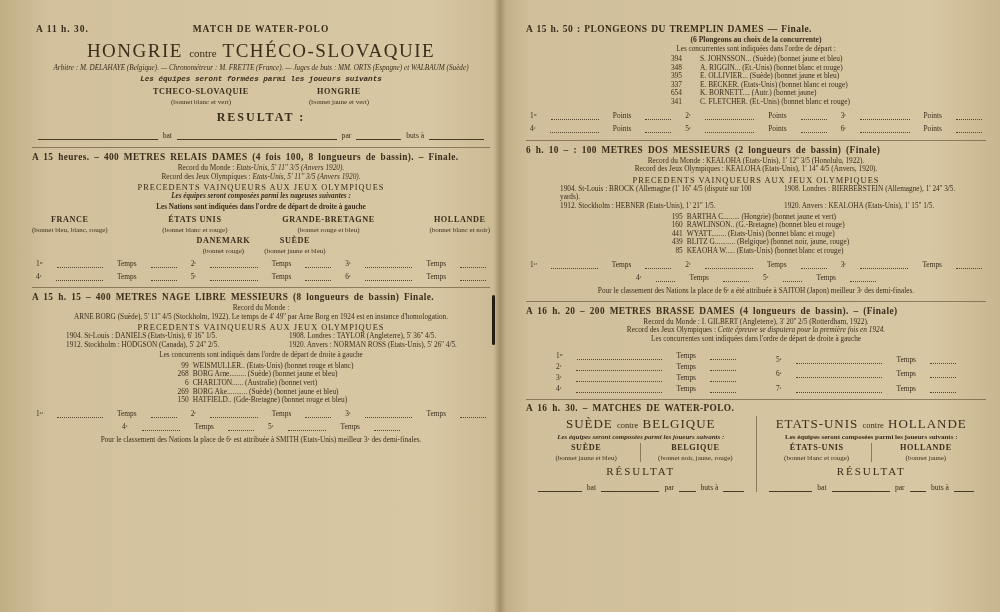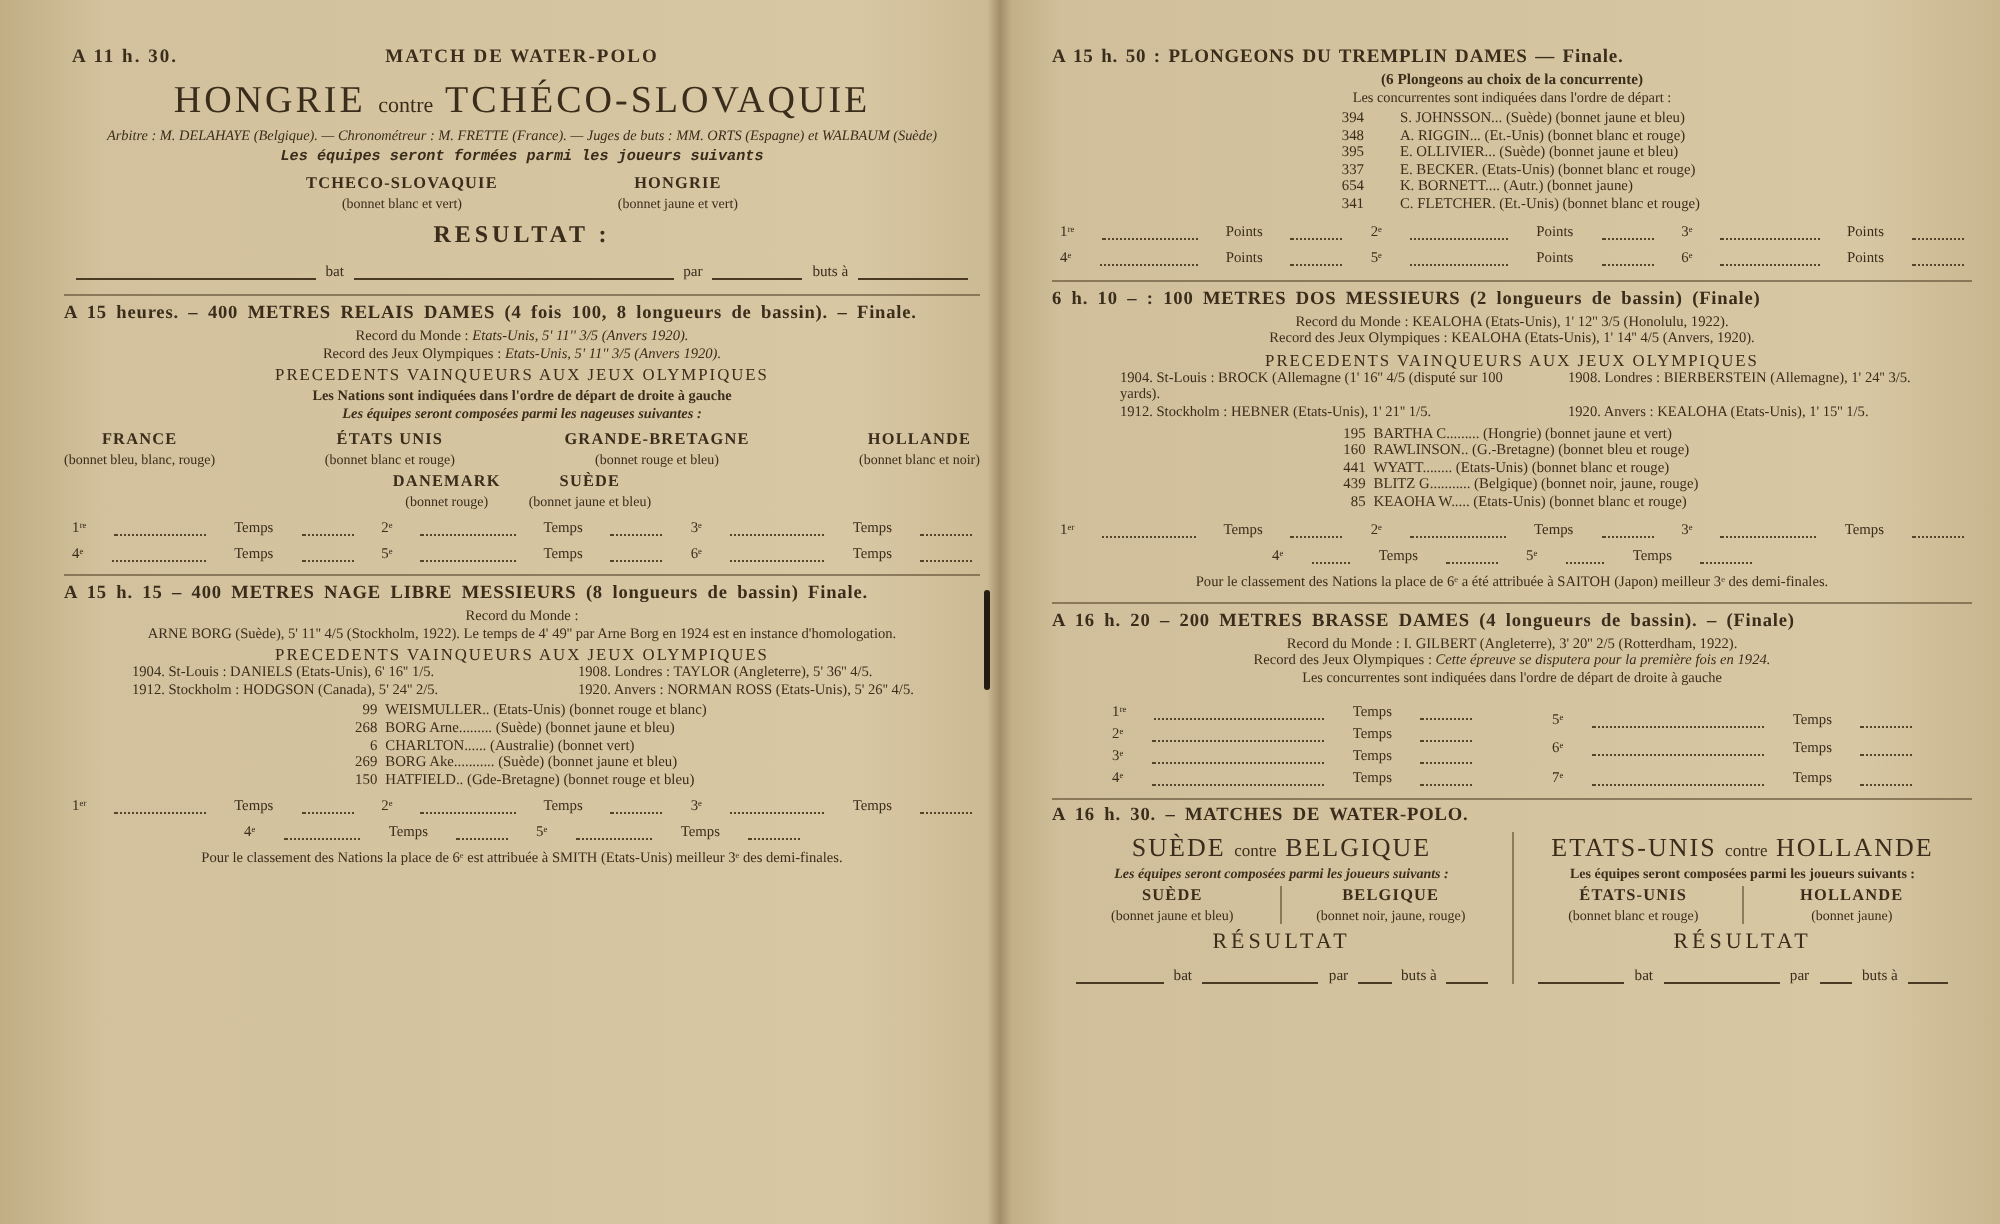--- a/index.html
+++ b/index.html
@@ -175,22 +175,22 @@
       <div class="rec-line">
         <span class="lab">Record des Jeux Olympiques :</span>
         <span class="it">Etats-Unis, 5' 11'' 3/5 (Anvers 1920).</span>
       </div>
       <div class="vainq-title">PRECEDENTS VAINQUEURS AUX JEUX OLYMPIQUES</div>
       <div class="vainq-list">
 
       <div></div>
           <div></div>
         </div>
+      <div class="note c it b">Les équipes seront composées parmi les nageuses suivantes :</div>
       <div class="note c b" style="margin-top:2px;">Les Nations sont indiquées dans l'ordre de départ de droite à gauche</div>
-      <div class="note c it b">Les équipes seront composées parmi les nageuses suivantes :</div>
 
       <div class="relay-teams">
 
       <div class="team">
             <div class="tname">FRANCE</div>
             <div class="plist">
 
             <div class="player"></div>
               <div class="player"></div>
               <div class="player"></div>
@@ -327,20 +327,21 @@
 
       <div class="vainq-2col">
             <span>1904. St-Louis :  DANIELS (Etats-Unis), 6' 16'' 1/5.</span>
             <span>1908. Londres :  TAYLOR (Angleterre), 5' 36'' 4/5.</span>
           </div>
           <div class="vainq-2col">
             <span>1912. Stockholm : HODGSON (Canada), 5' 24'' 2/5.</span>
             <span>1920. Anvers :  NORMAN ROSS (Etats-Unis), 5' 26'' 4/5.</span>
           </div>
         </div>
+      <div class="note c" style="margin-top:2px;">Les concurrents sont indiqués dans l'ordre de départ de droite à gauche</div>
 
       <div class="center-list">
 
       <div class="cl-item">
             <span class="num">99</span>
             <span>WEISMULLER..  (Etats-Unis) (bonnet rouge et blanc)</span>
           </div>
           <div class="cl-item">
             <span class="num">268</span>
             <span>BORG Arne.........  (Suède) (bonnet jaune et bleu)</span>

